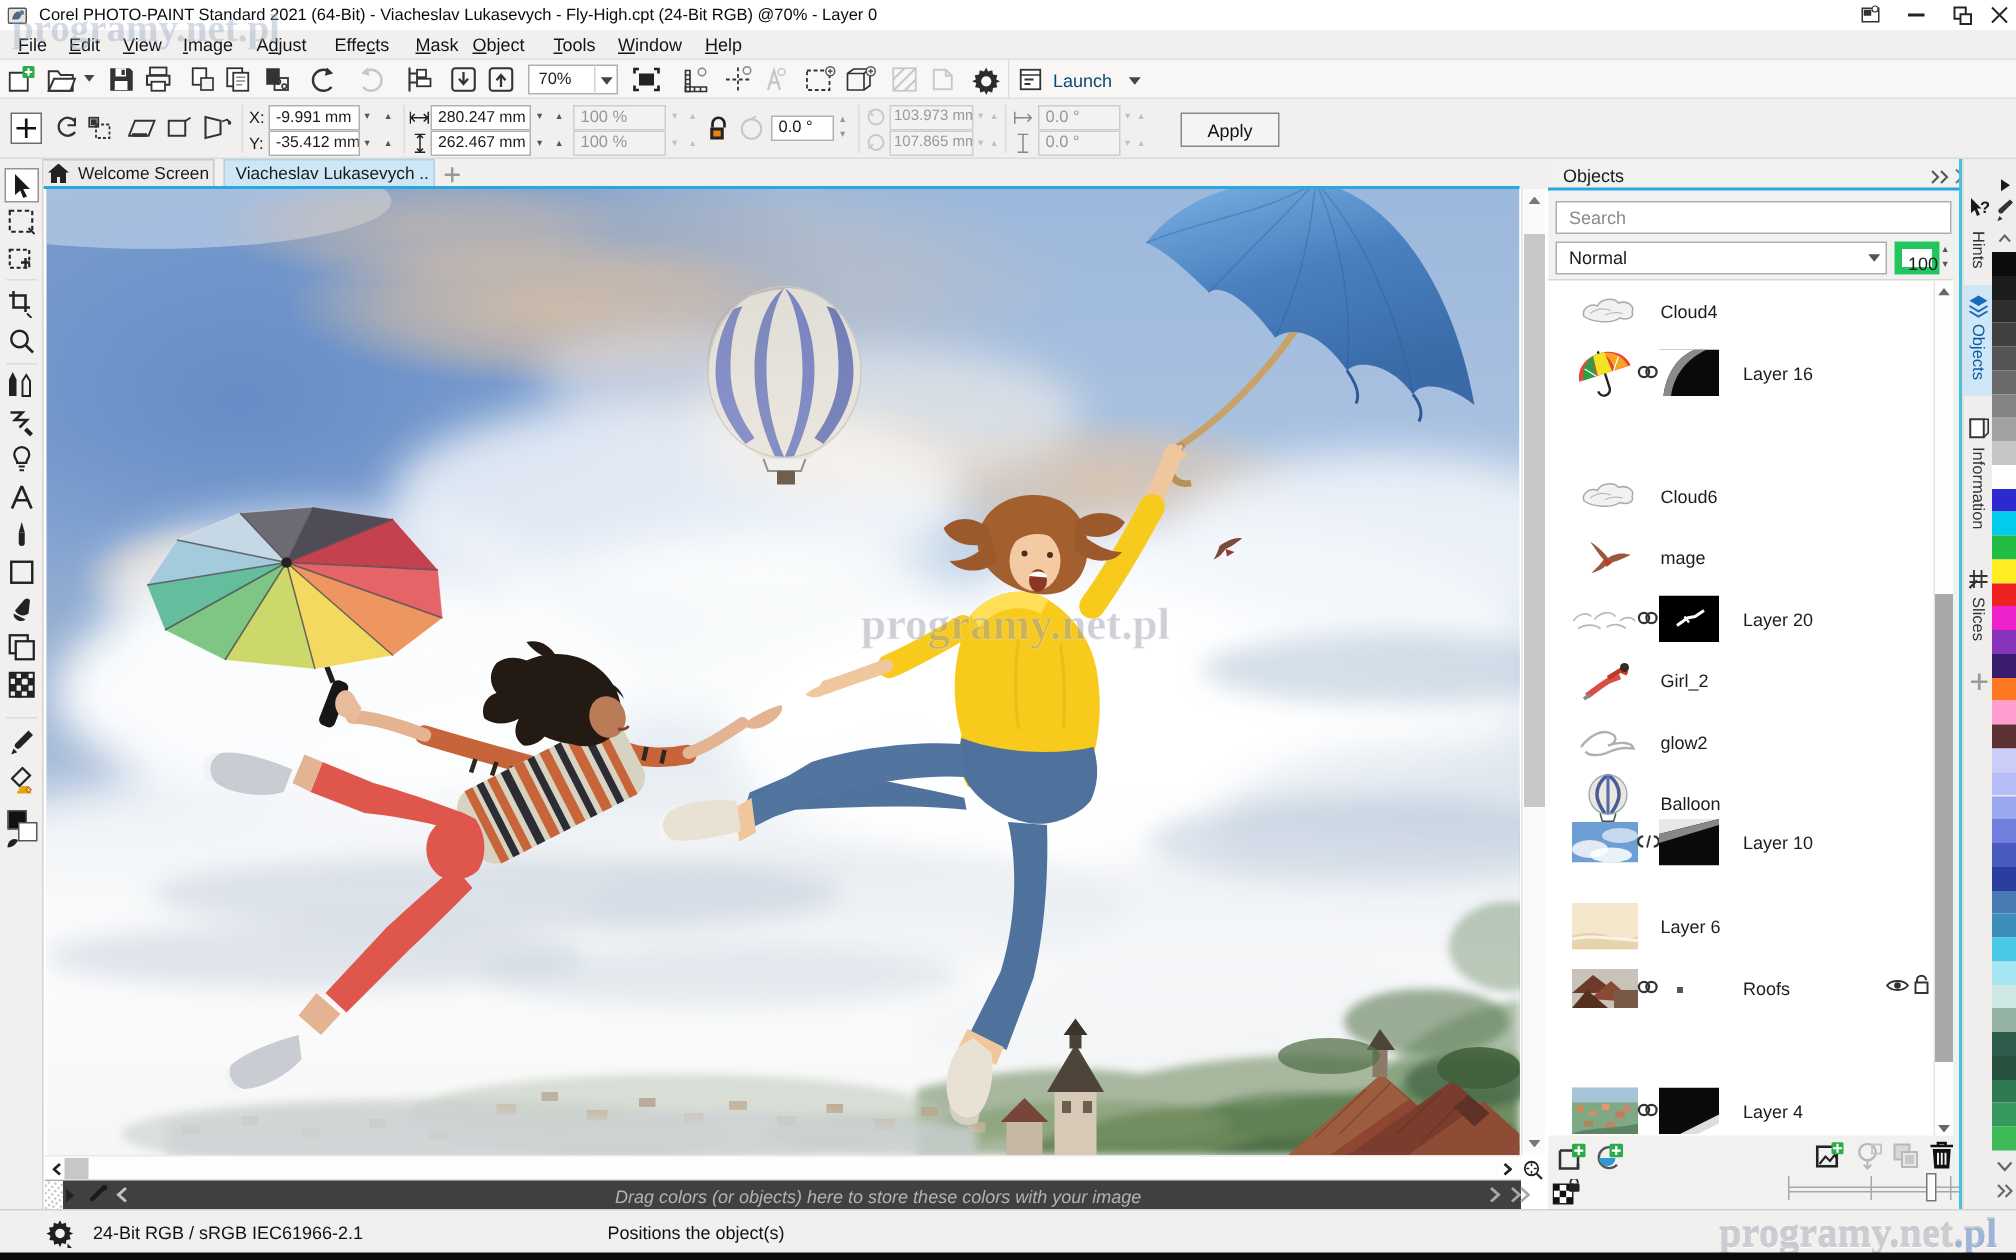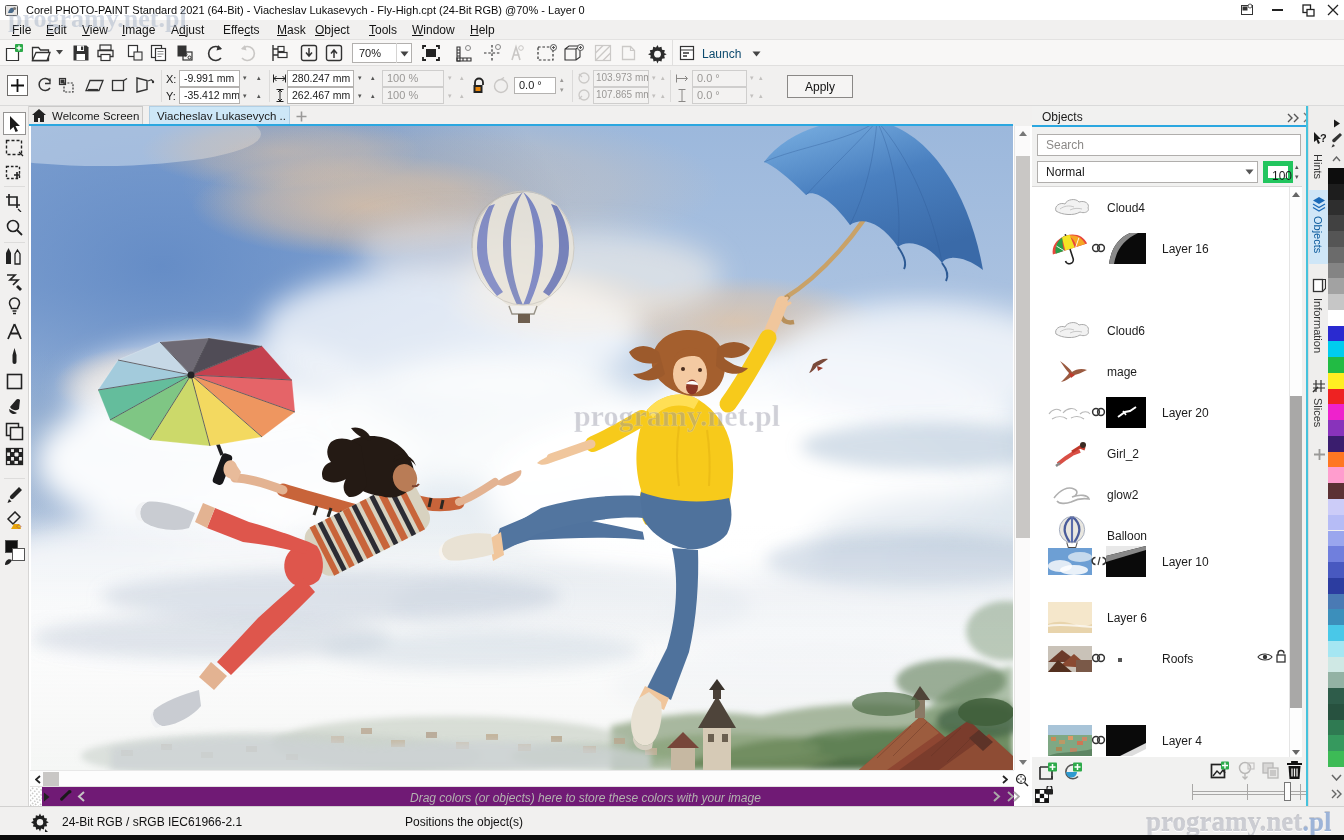--- a/index.html
+++ b/index.html
@@ -24,21 +24,21 @@
 .spn { position:absolute; font-size:7px; color:#555; line-height:8px; }
 
 #tabbar { left:0; top:106px; width:1344px; height:20px; background:#f1f0ef; }
 
 #toolbox { left:0; top:106px; width:29px; height:700px; background:#f1f0ef; border-right:1px solid #d6d5d4; }
 
 #canvas { left:31px; top:126px; width:982px; height:644px; }
 
 #vscroll { left:1014px; top:126px; width:16px; height:644px; background:#fbfafa; border-left:1px solid #e6e5e4;}
 #hscroll { left:30px; top:770px; width:984px; height:16px; background:#fdfdfd; border-top:1px solid #e8e8e8;}
-#colorbar { left:30px; top:786px; width:984px; height:20px; background:#701a75; border-top:1px solid #e2e1e0;}
+#colorbar { left:30px; top:786px; width:984px; height:20px; background:#404040; border-top:1px solid #e2e1e0;}
 
 #panel { left:1032px; top:106px; width:274px; height:700px; background:#f1f1f0; }
 #plist { position:absolute; left:0px; top:80px; width:270px; height:577px; background:#fff; border-top:1px solid #d8d7d6; overflow:hidden;}
 .row { position:absolute; left:0; width:254px; height:41px; }
 .rlab { position:absolute; font-size:12px; color:#1c1c1c; top:14px; }
 
 #strip { left:1308px; top:106px; width:20px; height:700px; background:#efeeed; border-left:1px solid #dddcdb;}
 #palette { left:1328px; top:106px; width:16px; height:700px; background:#efeeed; }
 .sw { position:absolute; left:0px; width:16px; height:16px; }
 .vtab { position:absolute; writing-mode:vertical-rl; font-size:11px; color:#333; left:3px; }

